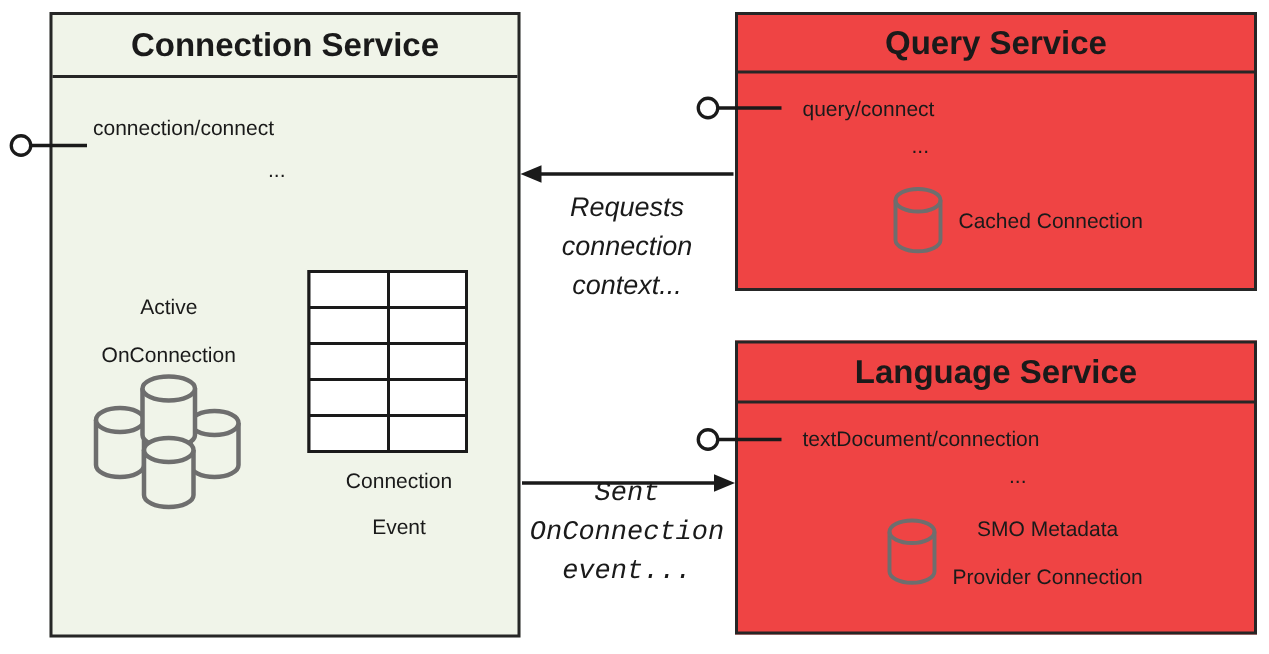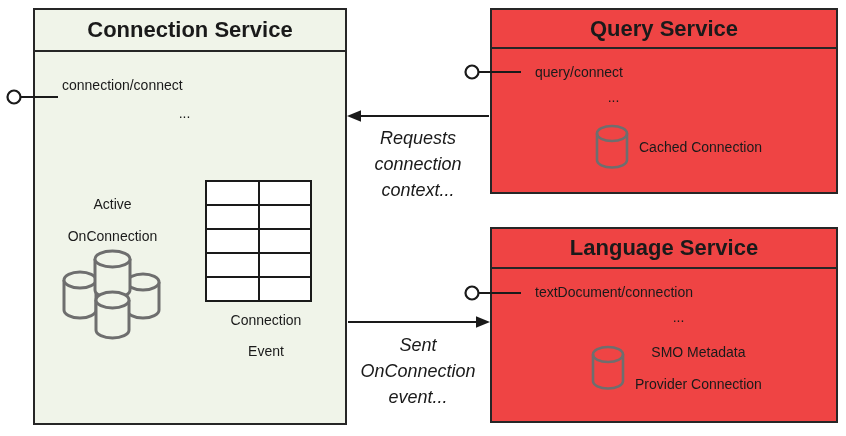--- a/index.html
+++ b/index.html
@@ -157,19 +157,19 @@
       <polygon points="490,322 476,316.2 476,327.8" fill="#1a1a1a"></polygon>
     </g>
   </svg>
 
   <div class="edge-label" style="left:348px; top:125px; width:140px;font-style:italic;">
     <div>Requests</div>
     <div>connection</div>
     <div>context...</div>
   </div>
 
-  <div class="edge-label" style="left:348px; top:332px; width:140px;">
+  <div class="edge-label" style="left:348px; top:316px; width:140px;font-family:Liberation Mono, monospace;">
     <div>Sent</div>
     <div>OnConnection</div>
     <div>event...</div>
   </div>
 
 </div>
 
 </body></html>

